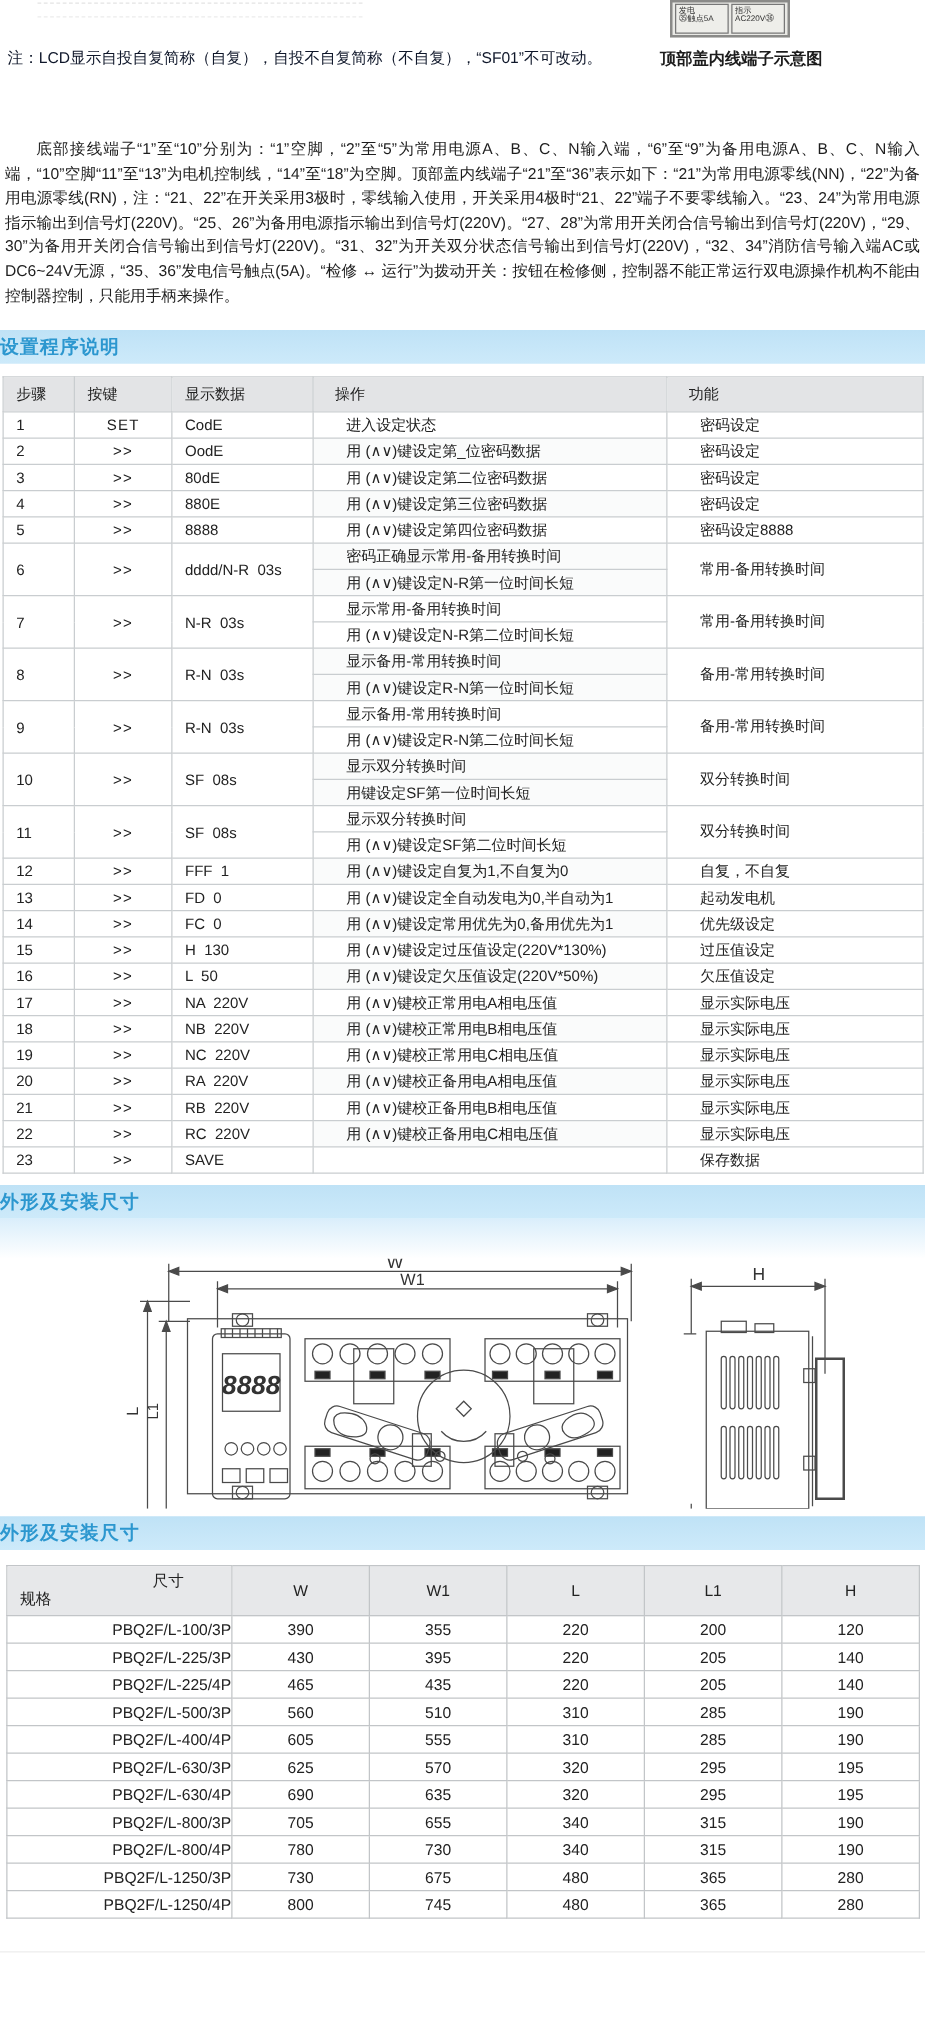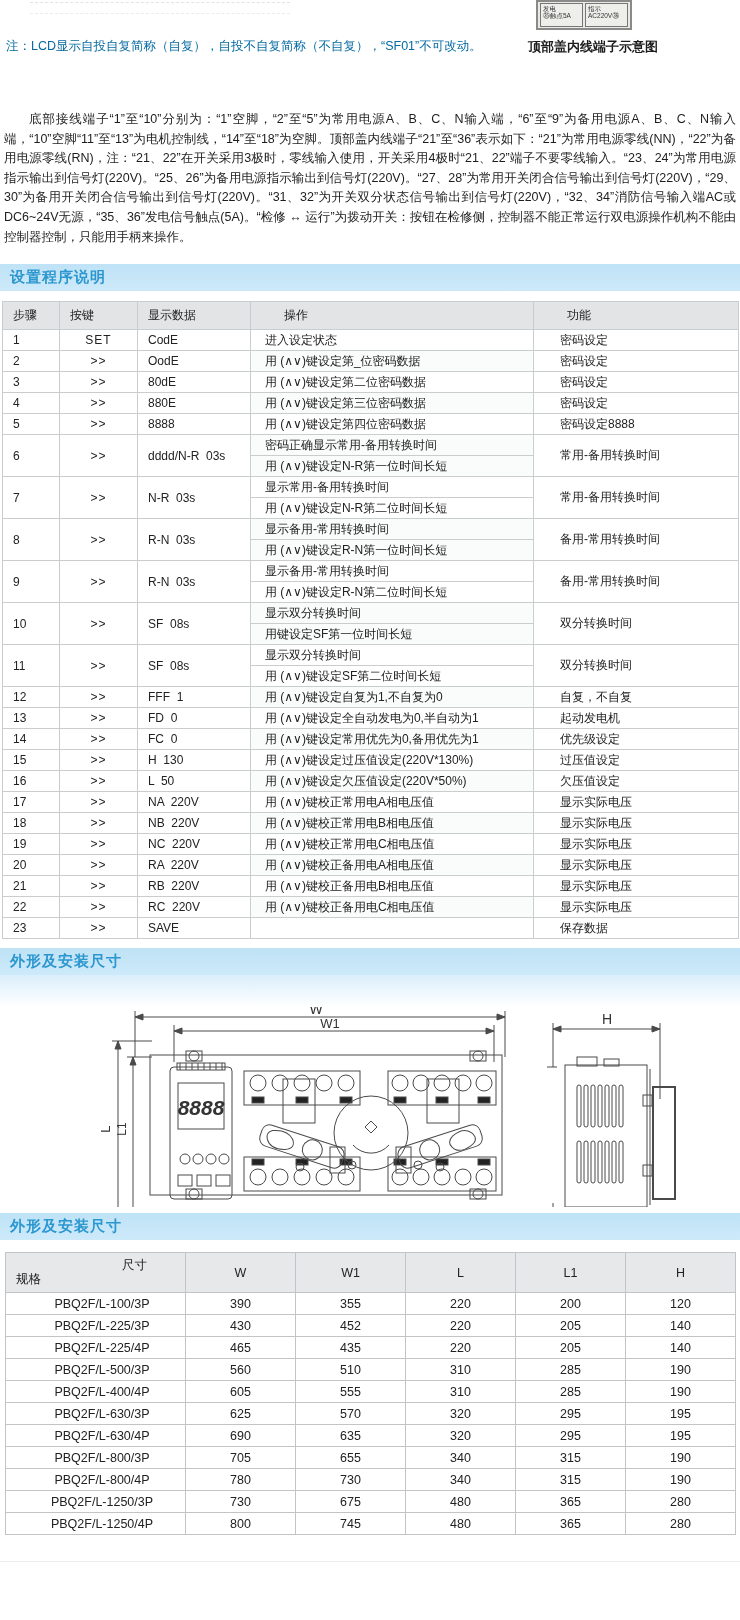--- a/index.html
+++ b/index.html
@@ -8,66 +8,66 @@
     width:740px; height:1620px; overflow:hidden;
     font-family:"Liberation Sans","DejaVu Sans",sans-serif;
     color:#222;
   }
   .page { position:relative; width:740px; height:1620px; }
 
   
   .topzone { position:relative; height:96px; }
   .remnant { position:absolute; left:30px; top:2px; width:260px; height:12px;
     border-top:1px dashed #d8d8d8; border-bottom:1px dashed #e3e3e3; opacity:.7; }
-  .note-line { position:absolute; left:6px; top:38px; font-size:12.5px; color:#0369a1; white-space:nowrap; }
+  .note-line { position:absolute; left:6px; top:38px; font-size:12.5px; color:#0f172a; white-space:nowrap; }
   .frag-caption { position:absolute; left:528px; top:38px; font-size:13px; color:#1c1c1c; font-weight:bold; }
   .frag-box { position:absolute; left:536px; top:0; width:96px; height:30px;
     border:2px solid #8a8a88; background:#e9e9e5; display:flex; padding:1px; }
   .frag-cell { flex:1; border:1px solid #777; margin:0 1px; background:#eeeeea;
     font-size:6.5px; color:#333; line-height:7px; padding:1px 2px; overflow:hidden; }
   .frag-cell .num { font-size:7px; }
 
   
   .intro { margin:14px 4px 0 4px; font-size:12.5px; line-height:19.6px;
     text-align:justify; color:#1d1d1d; text-indent:2em; }
 
   
   .secbar { height:27px; background:linear-gradient(180deg,#bfe2f6,#cdeafa);
-    display:flex; align-items:center; padding-left:10px; }
+    display:flex; align-items:center; }
   .secbar span { color:#2c97cf; font-size:15px; font-weight:bold; letter-spacing:1px; }
   .fade-strip { height:32px; background:linear-gradient(180deg,#daeefb,#ffffff); }
 
   
   table { border-collapse:collapse; table-layout:fixed; }
   .ptable { width:736px; margin:10px 2px 0 2px; }
   .ptable td,.ptable th { border:1px solid #c9cdd0; font-size:12px; color:#222;
     font-weight:normal; overflow:hidden; white-space:nowrap; }
   .ptable thead tr { height:28px; }
   .ptable thead th { background:#e3e4e6; text-align:left; padding-left:10px; }
-  .ptable thead th.c-op,.ptable thead th.c-func { padding-left:33px; }
+  .ptable thead th.c-op,.ptable thead th.c-func { padding-left:17px; }
   .ptable tbody tr { height:21px; }
   .ptable .cell-step { padding-left:10px; }
   .ptable .cell-key  { text-align:center; letter-spacing:1px; }
   .ptable .cell-display { padding-left:10px; white-space:pre; }
-  .ptable .cell-op   { padding-left:14px; }
+  .ptable .cell-op   { padding-left:26px; }
   .ptable .cell-func { padding-left:26px; }
   .ptable tbody tr.alt > .cell-op { background:#fafbfb; }
 
   
   .drawing { display:block; }
   .drawing text { font-family:"Liberation Sans","DejaVu Sans",sans-serif; fill:#333; }
   .seg { font-family:"DejaVu Sans Mono","Liberation Mono",monospace; font-style:italic; font-weight:bold; }
 
   
   .dtable { width:730px; margin:12px 5px 0 5px; }
   .dtable td,.dtable th { border:1px solid #c2c5c8; font-size:12.5px; color:#222; font-weight:normal; }
   .dtable thead tr { height:40px; }
   .dtable thead th { background:#e7e8ea; text-align:center; }
   .dtable tbody tr { height:22px; }
-  .dtable .cell-model { text-align:center; padding-left:13px; white-space:nowrap; }
+  .dtable .cell-model { text-align:right; padding-left:13px; white-space:nowrap; }
   .dtable td { text-align:center; }
   .corner { position:relative; background:
       linear-gradient(to bottom right, transparent 49.4%, #9aa0a4 49.4%, #9aa0a4 50.6%, transparent 50.6%), #e7e8ea; }
   .corner .c-top { position:absolute; right:38px; top:4px; font-size:12.5px;text-align:center; }
   .corner .c-bot { position:absolute; left:10px; bottom:4px; font-size:12.5px; }
 
   .bottom-rule { margin-top:26px; border-top:1px solid #ededed; height:0; }
 </style>
 </head>
 <body>
@@ -479,21 +479,21 @@
           <td class="cell-model">PBQ2F/L-100/3P</td>
           <td>390</td>
           <td>355</td>
           <td>220</td>
           <td>200</td>
           <td>120</td>
         </tr>
         <tr>
           <td class="cell-model">PBQ2F/L-225/3P</td>
           <td>430</td>
-          <td>452</td>
+          <td>395</td>
           <td>220</td>
           <td>205</td>
           <td>140</td>
         </tr>
         <tr>
           <td class="cell-model">PBQ2F/L-225/4P</td>
           <td>465</td>
           <td>435</td>
           <td>220</td>
           <td>205</td>

